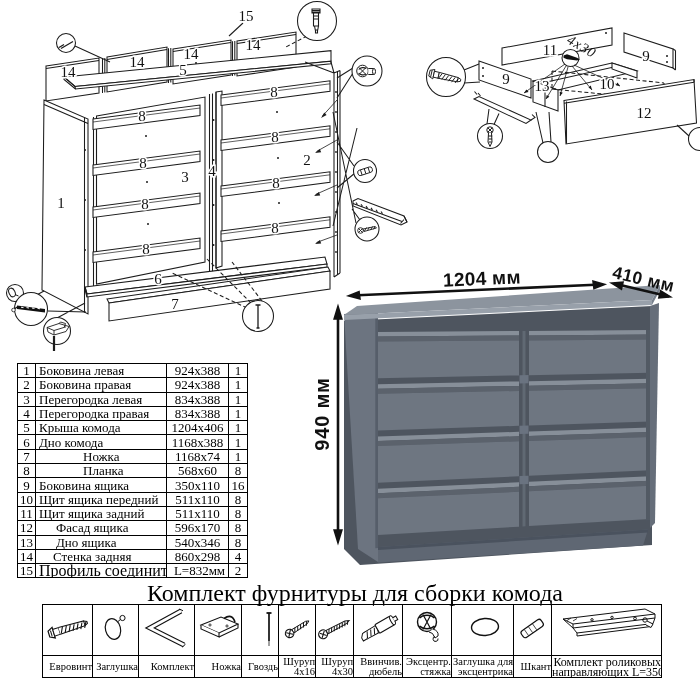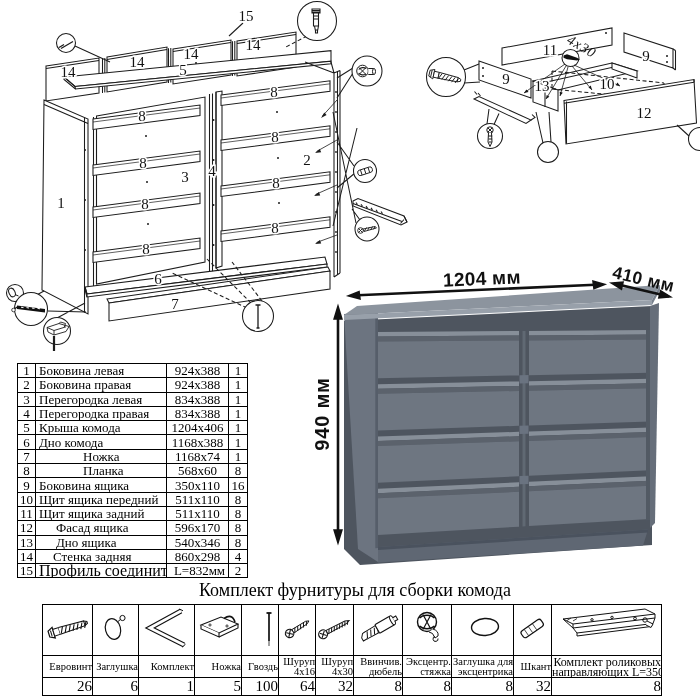--- a/index.html
+++ b/index.html
@@ -6,21 +6,21 @@
 .abs{position:absolute}
 #ptable table{border-collapse:collapse;table-layout:fixed;width:230px}
 #ptable td{border:1px solid #000;height:13.3px;padding:0;font-size:13px;line-height:13px;white-space:nowrap;overflow:hidden}
 #ptable .c2{padding-left:3px}
 #ptable .c1,#ptable .c3,#ptable .c4{text-align:center}
 #htable table{border-collapse:collapse;table-layout:fixed;width:619px}
 #htable td{border:1px solid #000;padding:0;text-align:right;vertical-align:middle;overflow:hidden}
 #htable tr.icons td{height:49px}
 #htable tr.labs td{height:21px;font-size:10.5px;line-height:10px;white-space:nowrap}
 #htable tr.nums td{height:17px;font-size:15px}
-#title{font-size:18px}
+#title{font-size:24px}
 </style></head>
 <body>
 <div id="title" class="abs" style="left:130px;top:580px;width:450px;text-align:center">Комплект фурнитуры для сборки комода</div>
 <div id="ptable" class="abs" style="left:17px;top:363px">
 <table>
 <colgroup>
         <col style="width:18px">
         <col style="width:131px">
         <col style="width:62px">
         <col style="width:19px">
@@ -547,29 +547,15 @@
           <td>Ножка</td>
           <td>Гвоздь</td>
           <td>Шуруп<br>4х16</td>
           <td>Шуруп<br>4х30</td>
           <td>Ввинчив.<br>дюбель</td>
           <td>Эксцентр.<br>стяжка</td>
           <td>Заглушка для<br>эксцентрика</td>
           <td>Шкант</td>
           <td style="font-size:12px">Комплект роликовых<br>направляющих L=350мм</td>
 </tr>
-<tr class="nums">
-<td>26</td>
-          <td>6</td>
-          <td>1</td>
-          <td>5</td>
-          <td>100</td>
-          <td>64</td>
-          <td>32</td>
-          <td>8</td>
-          <td>8</td>
-          <td>8</td>
-          <td>32</td>
-          <td>8</td>
-</tr>
 </tbody>
     </table>
 </div>
 
 </body></html>

